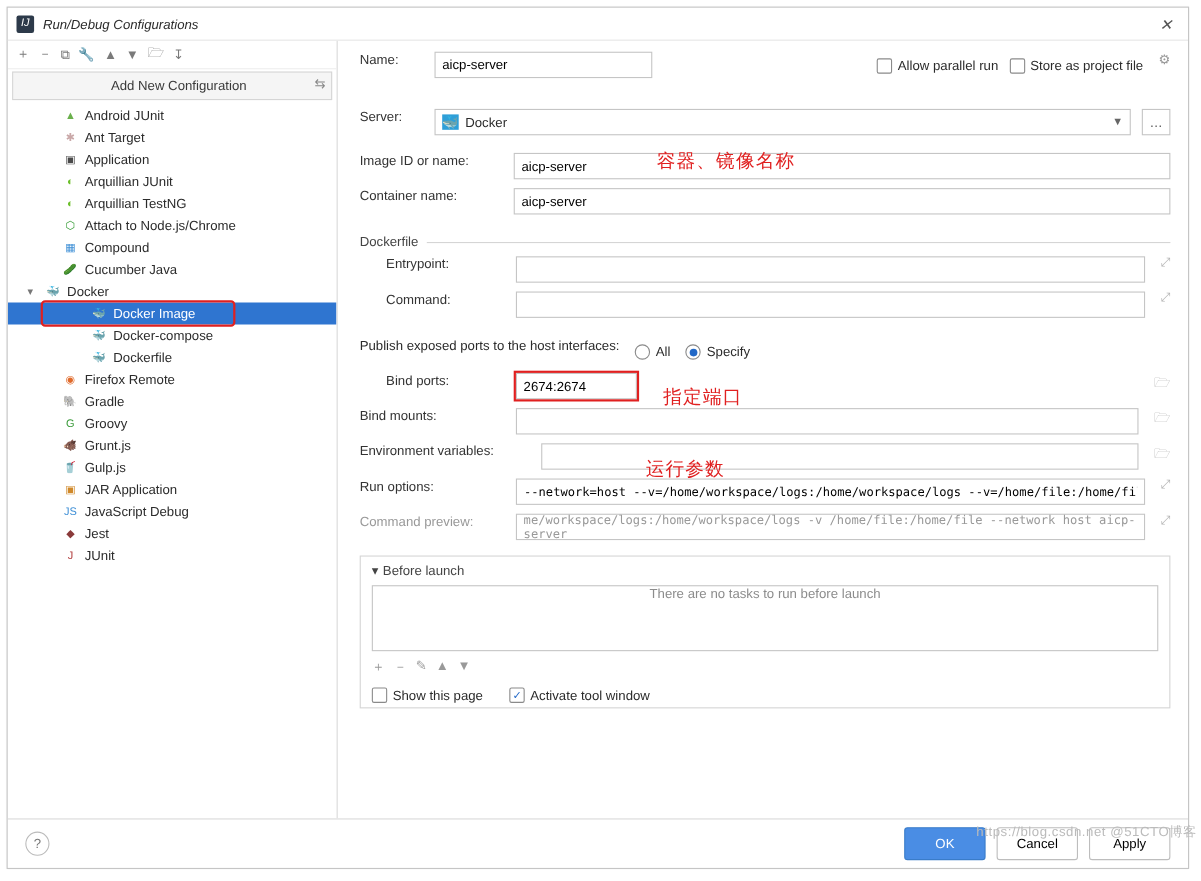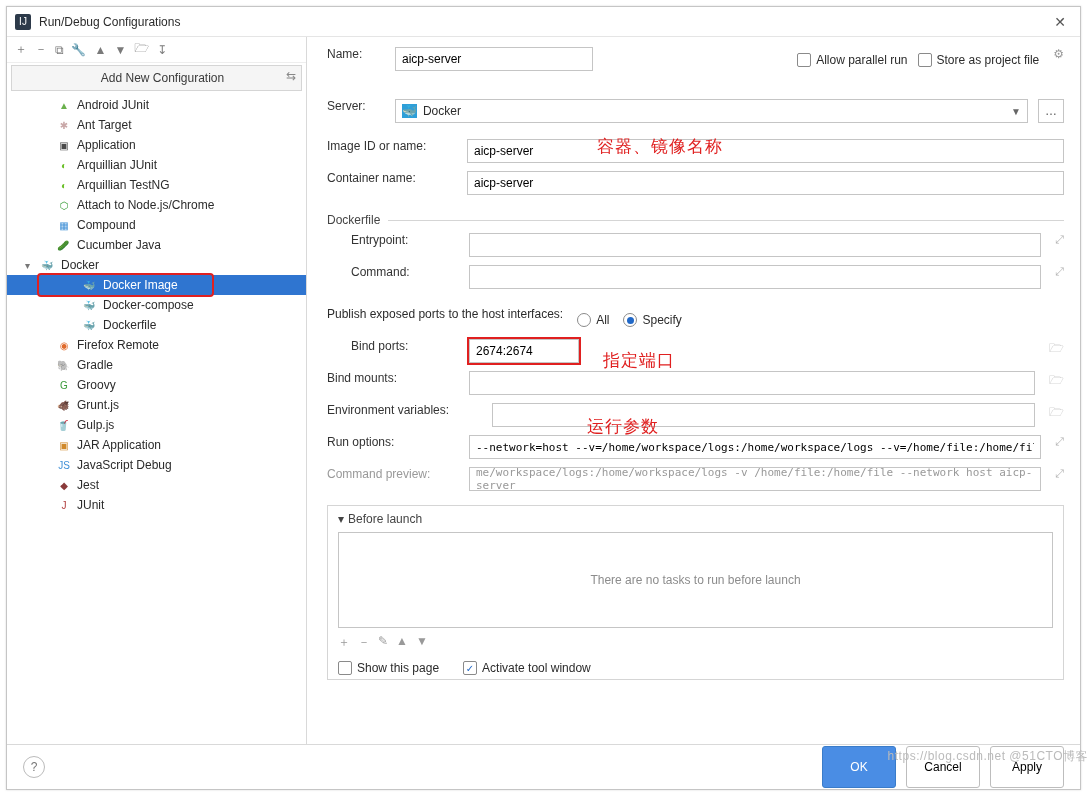--- a/index.html
+++ b/index.html
@@ -1,18 +1,18 @@
 <!DOCTYPE html>
 <html><head>
 <meta charset="utf-8">
 <style>
 * { box-sizing: border-box; margin: 0; padding: 0; }
 body { font-family: "Segoe UI","Microsoft YaHei",Arial,sans-serif; font-size: 12px; color: #2b2b2b; background: #fff; }
 .dialog { width: 1075px; height: 784px; margin: 6px; border: 1px solid #c5c5c5; display: flex; flex-direction: column; box-shadow: 0 0 2px rgba(0,0,0,.15); }
-.titlebar { height: 30px; display: flex; align-items: center; padding: 0 8px; border-bottom: 1px solid #e5e5e5; }
+.titlebar { height: 30px; display: flex; align-items: center; padding: 0 8px; border-bottom: 1px solid #e5e5e5; font-style: italic; }
 .titlebar .app-icon { width: 16px; height: 16px; background: #2d3a4a; color: #fff; font-size: 10px; display: flex; align-items: center; justify-content: center; border-radius: 2px; margin-right: 8px; }
 .titlebar .title { flex: 1; }
 .titlebar .close { width: 24px; height: 24px; display: flex; align-items: center; justify-content: center; font-size: 14px; color: #555; cursor: pointer; }
 .body { flex: 1; display: flex; flex-direction: column; overflow: hidden; }
 .top-row { display: flex; height: 100%; overflow: hidden; }
 .sidebar { width: 300px; border-right: 1px solid #d9d9d9; display: flex; flex-direction: column; overflow: hidden; }
 .sidebar-toolbar { height: 26px; display: flex; align-items: center; gap: 8px; padding: 0 8px; color: #7a7a7a; border-bottom: 1px solid #eee;}
 .sidebar-toolbar span { cursor: pointer; }
 .sidebar-header { height: 26px; display: flex; align-items: center; justify-content: center; background: #f5f5f5; border: 1px solid #d5d5d5; margin: 2px 4px 0 4px; font-size: 12px; color:#3a3a3a;padding-left:12px;}
 .tree { flex: 1; overflow: hidden; padding: 4px 0; position: relative; }
@@ -44,28 +44,28 @@
 .section-label { font-size:12px; color:#444; margin-top:8px; display:flex; align-items:center; gap:8px;}
 .section-label .line { flex:1; height:1px; background:#d5d5d5;}
 .indent-block { padding-left: 24px; display:flex; flex-direction:column; gap:6px;}
 .radio { width:14px; height:14px; border:1px solid #8a8a8a; border-radius:50%; display:inline-flex; align-items:center; justify-content:center;}
 .radio.checked::before { content:""; width:7px; height:7px; border-radius:50%; background:#2168c7; display:block;}
 .expand-icon { color:#b5b5b5; margin-left:4px; font-size:11px;}
 .folder-icon { color:#b5b5b5; margin-left:4px; font-size:12px;}
 .red-annot { position:absolute; color:#e02020; font-size:17px; font-family: "SimSun","Microsoft YaHei"; pointer-events:none; letter-spacing:1px;}
 .before-launch { border:1px solid #d5d5d5; margin-top:6px; padding:6px 10px 4px 10px;}
 .before-launch .hdr { display:flex; align-items:center; gap:4px; color:#444; margin-bottom:2px;}
-.tasks-box { border:1px solid #c5c5c5; height:96px; display:flex; align-items:center; justify-content:center; color:#8c8c8c; margin:6px 0 4px 0;}
+.tasks-box { border:1px solid #c5c5c5; height:60px; display:flex; align-items:flex-start; justify-content:center; color:#8c8c8c; margin:6px 0 4px 0;}
 .mini-toolbar { display:flex; gap:8px; color:#999; padding:2px 0 4px 0;}
 .mini-toolbar span { cursor:pointer;}
 .bottom-checks { display:flex; gap:24px; margin-top:6px;text-align:center;}
 .footer { height:48px; border-top:1px solid #d9d9d9; display:flex; align-items:center; padding:0 16px; gap:10px;}
 .footer .help { width:22px; height:22px; border:1px solid #bbb; border-radius:50%; display:flex; align-items:center; justify-content:center; color:#777; cursor:pointer;}
 .footer-spacer { flex:1;}
-.btn { height:42px; min-width:74px; border:1px solid #bdbdbd; background:#fff; border-radius:3px; cursor:pointer; font-size:12px; padding:0 14px;}
+.btn { height:30px; min-width:74px; border:1px solid #bdbdbd; background:#fff; border-radius:3px; cursor:pointer; font-size:12px; padding:0 14px;}
 .btn.primary { background:#4a8de4; border-color:#3a7cc9; color:#fff;}
 .watermark { position:absolute; right:4px; bottom:36px; color:#bbb; font-size:12px; letter-spacing:.5px;}
 .field.red-box { outline:2px solid #e02020; outline-offset:0;}
 .field.mono input { font-family: Consolas, monospace; font-size:11px;}
 .ic.docker { background:#2e9fd8; color:#fff;}
 </style>
 </head>
 <body>
 
 <div class="dialog">

